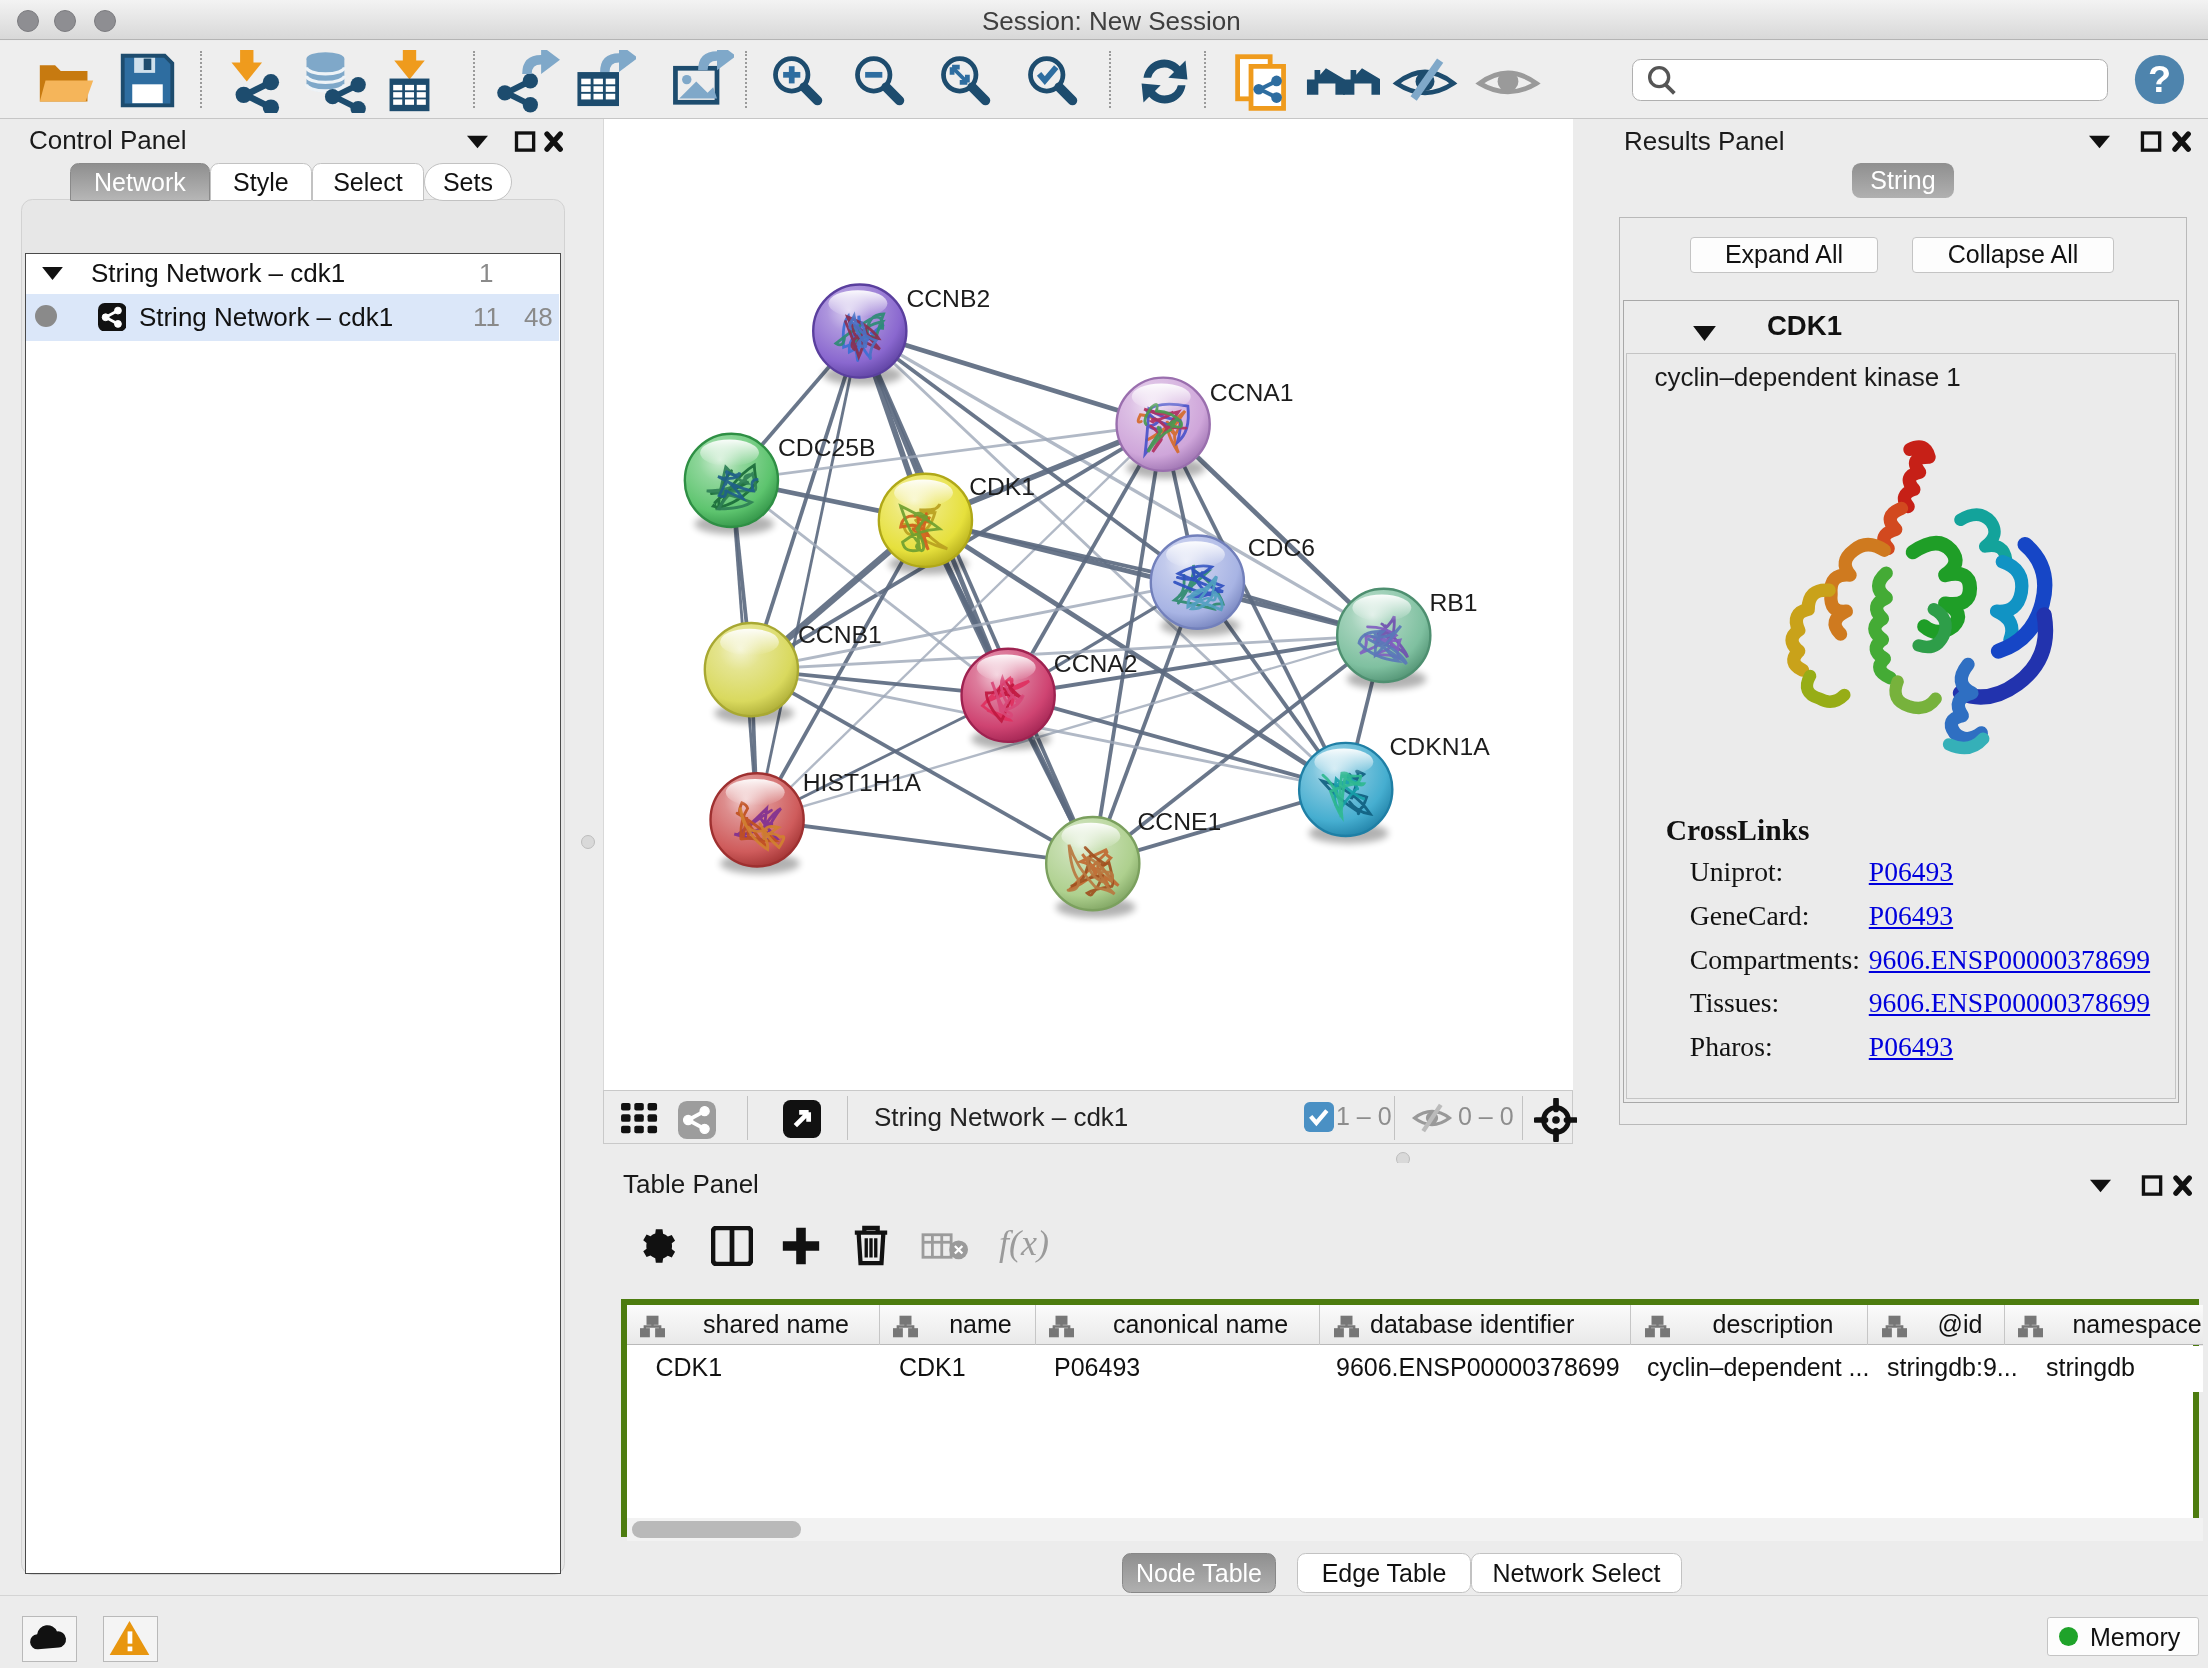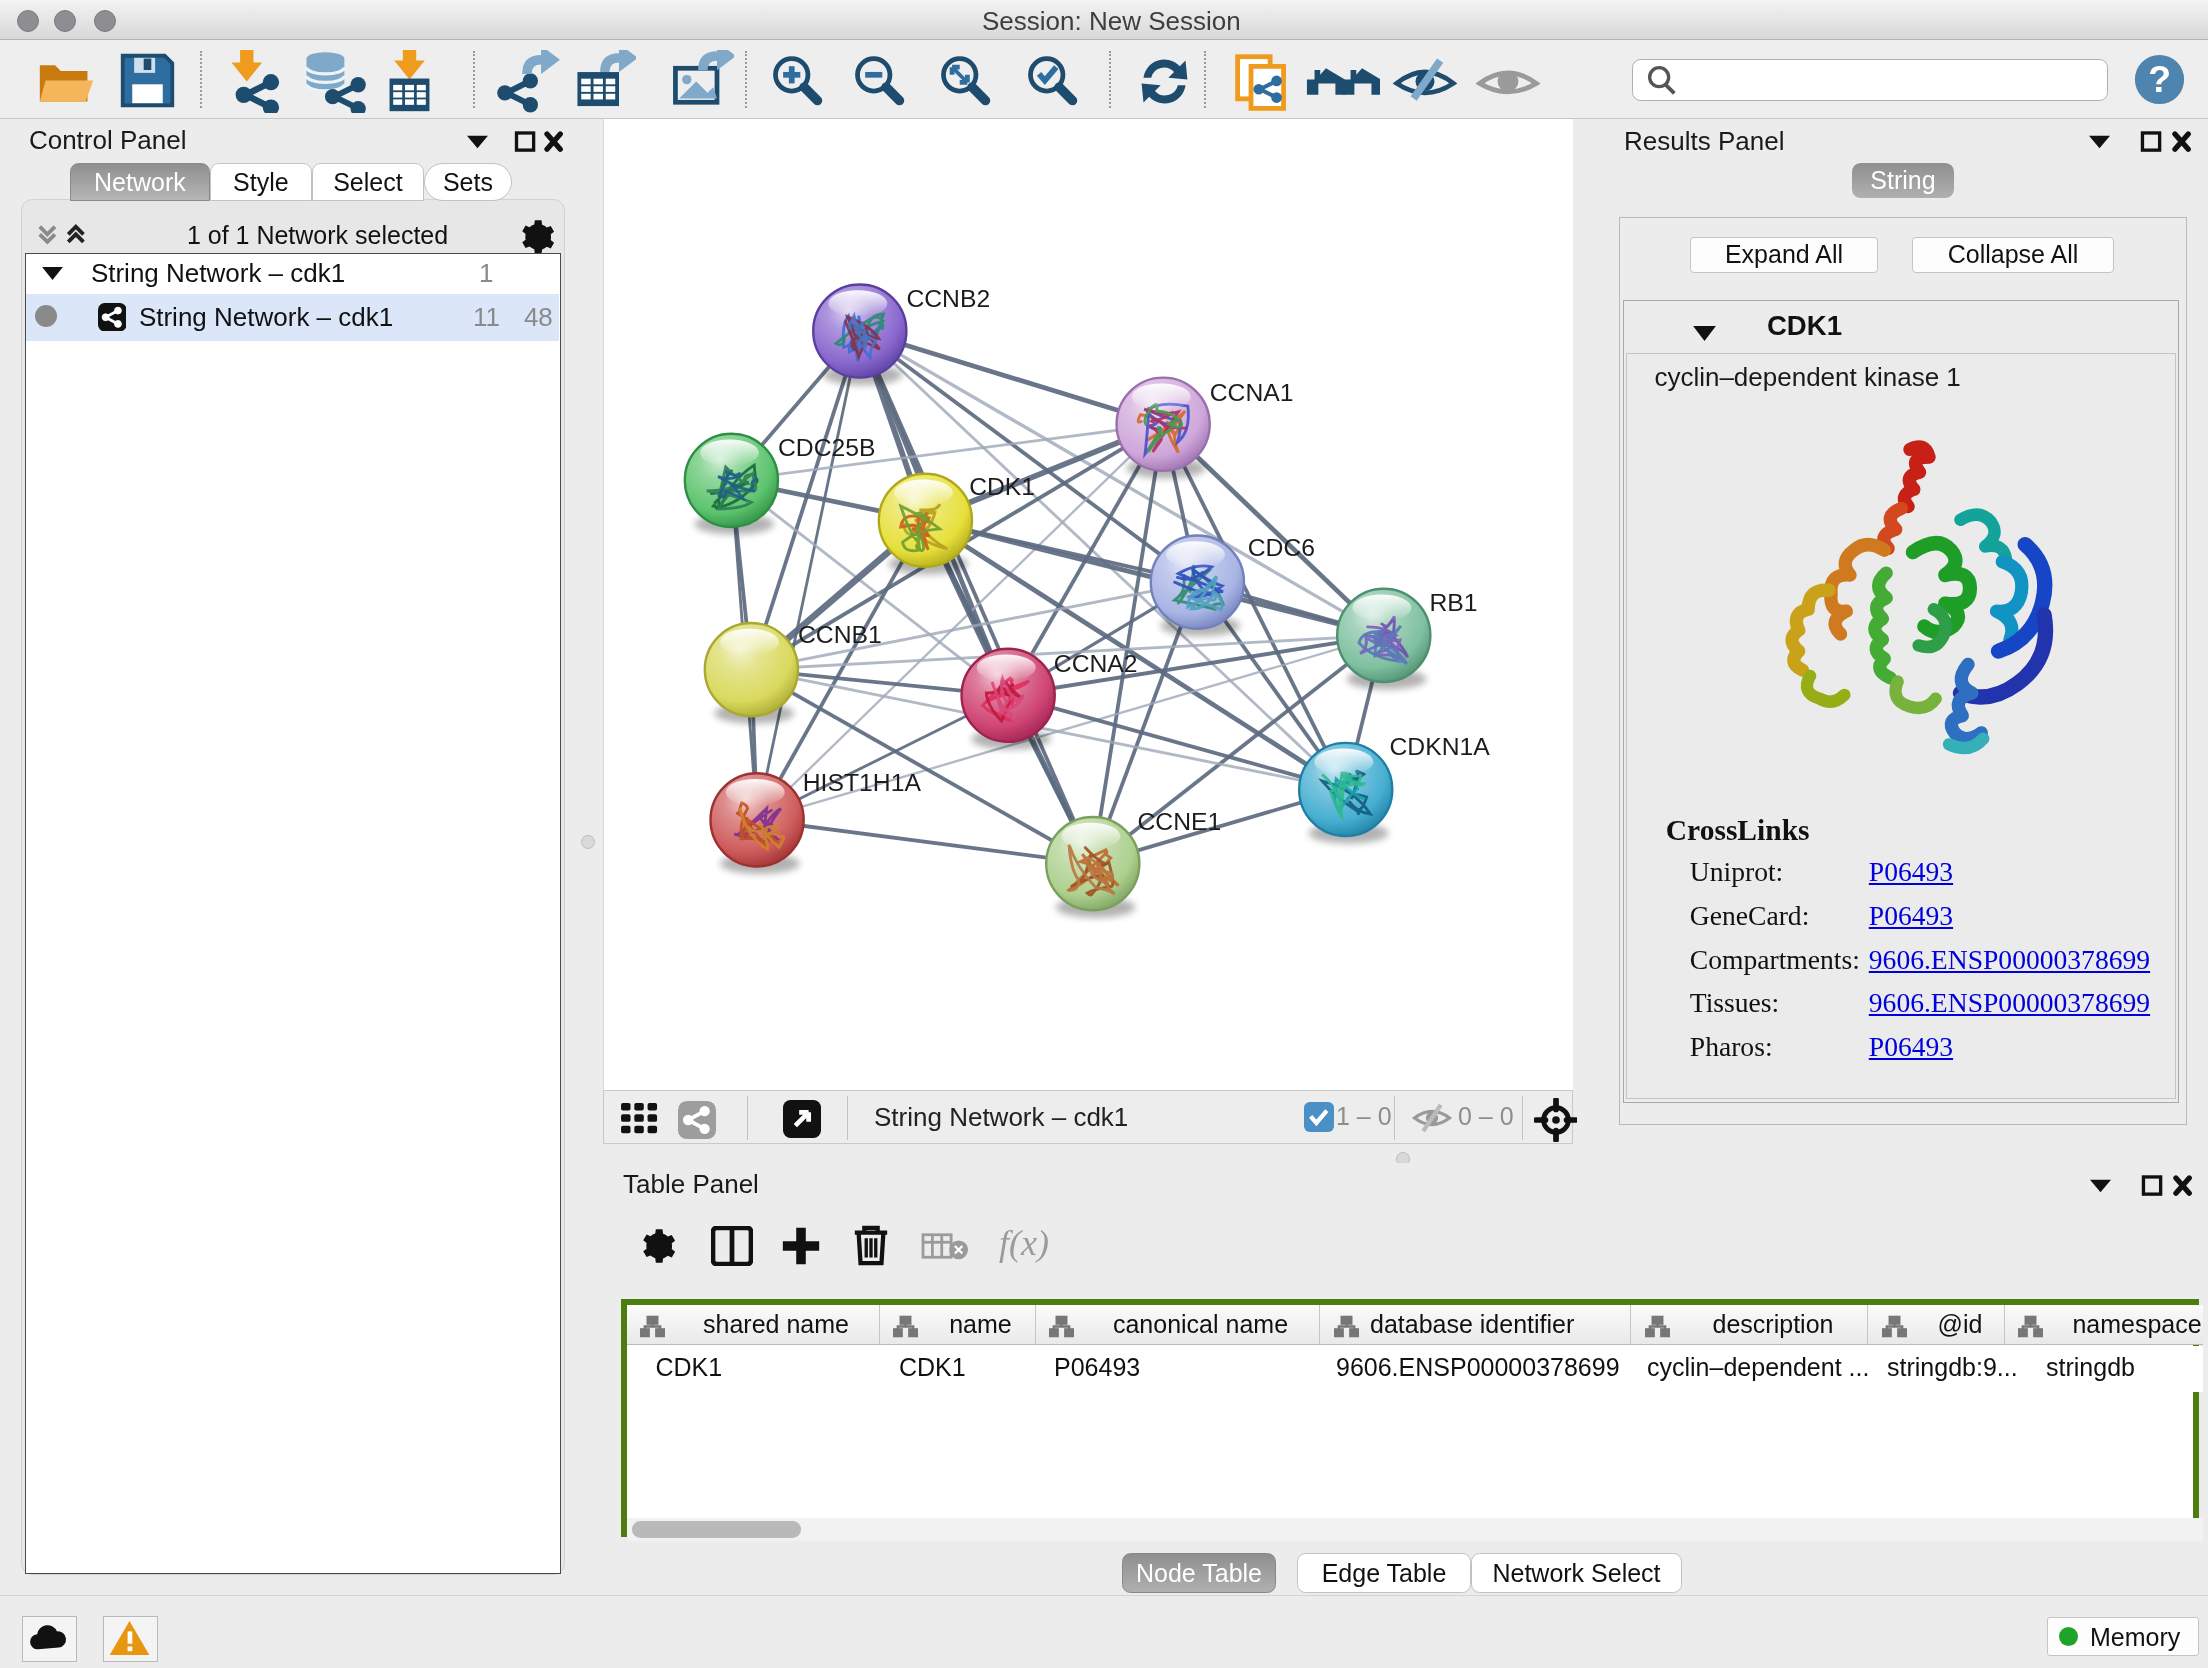--- a/index.html
+++ b/index.html
@@ -222,30 +222,20 @@
     <path d="M84,4 L98,20 M98,4 L84,20" stroke="#111" stroke-width="5.5" stroke-linecap="round"></path>
   </svg>
 
   <div class="tab tabsel" style="left:68px;top:44px;width:140px;z-index:5;">Network</div>
   <div class="tab" style="left:208px;top:44px;width:102px;z-index:5;">Style</div>
   <div class="tab" style="left:310px;top:44px;width:112px;z-index:5;">Select</div>
   <div class="tab" style="left:422px;top:44px;width:88px;z-index:5;border-radius:19px;">Sets</div>
 
   <div class="abs" style="left:19px;top:80px;width:544px;height:1376px;background:#e7e7e7;border:1px solid #d2d2d2;border-radius:11.4px;"></div>
 
-  <div class="abs" style="left:23px;top:100px;width:536px;height:34px;">
-    <svg class="abs" style="left:11.4px;top:1.9px" width="55" height="28.5" viewBox="0 0 58 30">
-      <path d="M4,6 L12,14 L20,6 M4,14 L12,22 L20,14" stroke="#8a8a8a" stroke-width="4" fill="none"></path>
-      <path d="M34,14 L42,6 L50,14 M34,22 L42,14 L50,22" stroke="#222" stroke-width="4" fill="none"></path>
-    </svg>
-    <div class="abs" style="left:162px;top:1.9px;font-size:25px;color:#111;">1 of 1 Network selected</div>
-    <svg class="abs" style="left:491px;top:-1.9px" width="40" height="40" viewBox="0 0 24 24">
-      <path fill="#111" d="M12 8.5a3.5 3.5 0 1 0 0 7 3.5 3.5 0 0 0 0-7zm9 3.5c0-.6-.05-1.1-.15-1.65l2-1.55-2-3.45-2.35.95c-.85-.7-1.8-1.25-2.85-1.6L15.3 2h-4l-.35 2.5c-1.05.35-2 .9-2.85 1.6l-2.35-.95-2 3.45 2 1.55C5.65 10.9 5.6 11.4 5.6 12s.05 1.1.15 1.65l-2 1.55 2 3.45 2.35-.95c.85.7 1.8 1.25 2.85 1.6L11.3 22h4l.35-2.5c1.05-.35 2-.9 2.85-1.6l2.35.95 2-3.45-2-1.55c.1-.55.15-1.05.15-1.65z"></path>
-    </svg>
-  </div>
 
   <div class="abs" style="left:23px;top:134px;width:536px;height:1321px;background:#fff;border:1.9px solid #4a4a4a;">
     <div class="abs" style="left:0;top:0;width:533px;height:40px;">
       <svg class="abs" style="left:15px;top:11.4px" width="23" height="17" viewBox="0 0 24 18">
           <polygon points="1,2 23,2 12,16" fill="#111"></polygon>
         </svg>
       <div class="abs" style="left:65px;top:3.8px;font-size:26px;color:#111;">String Network – cdk1</div>
       <div class="abs" style="left:453px;top:3.8px;font-size:26px;color:#8a8a8a;">1</div>
     </div>
     <div class="abs" style="left:0;top:40px;width:533px;height:47px;background:#dbe7f9;">

